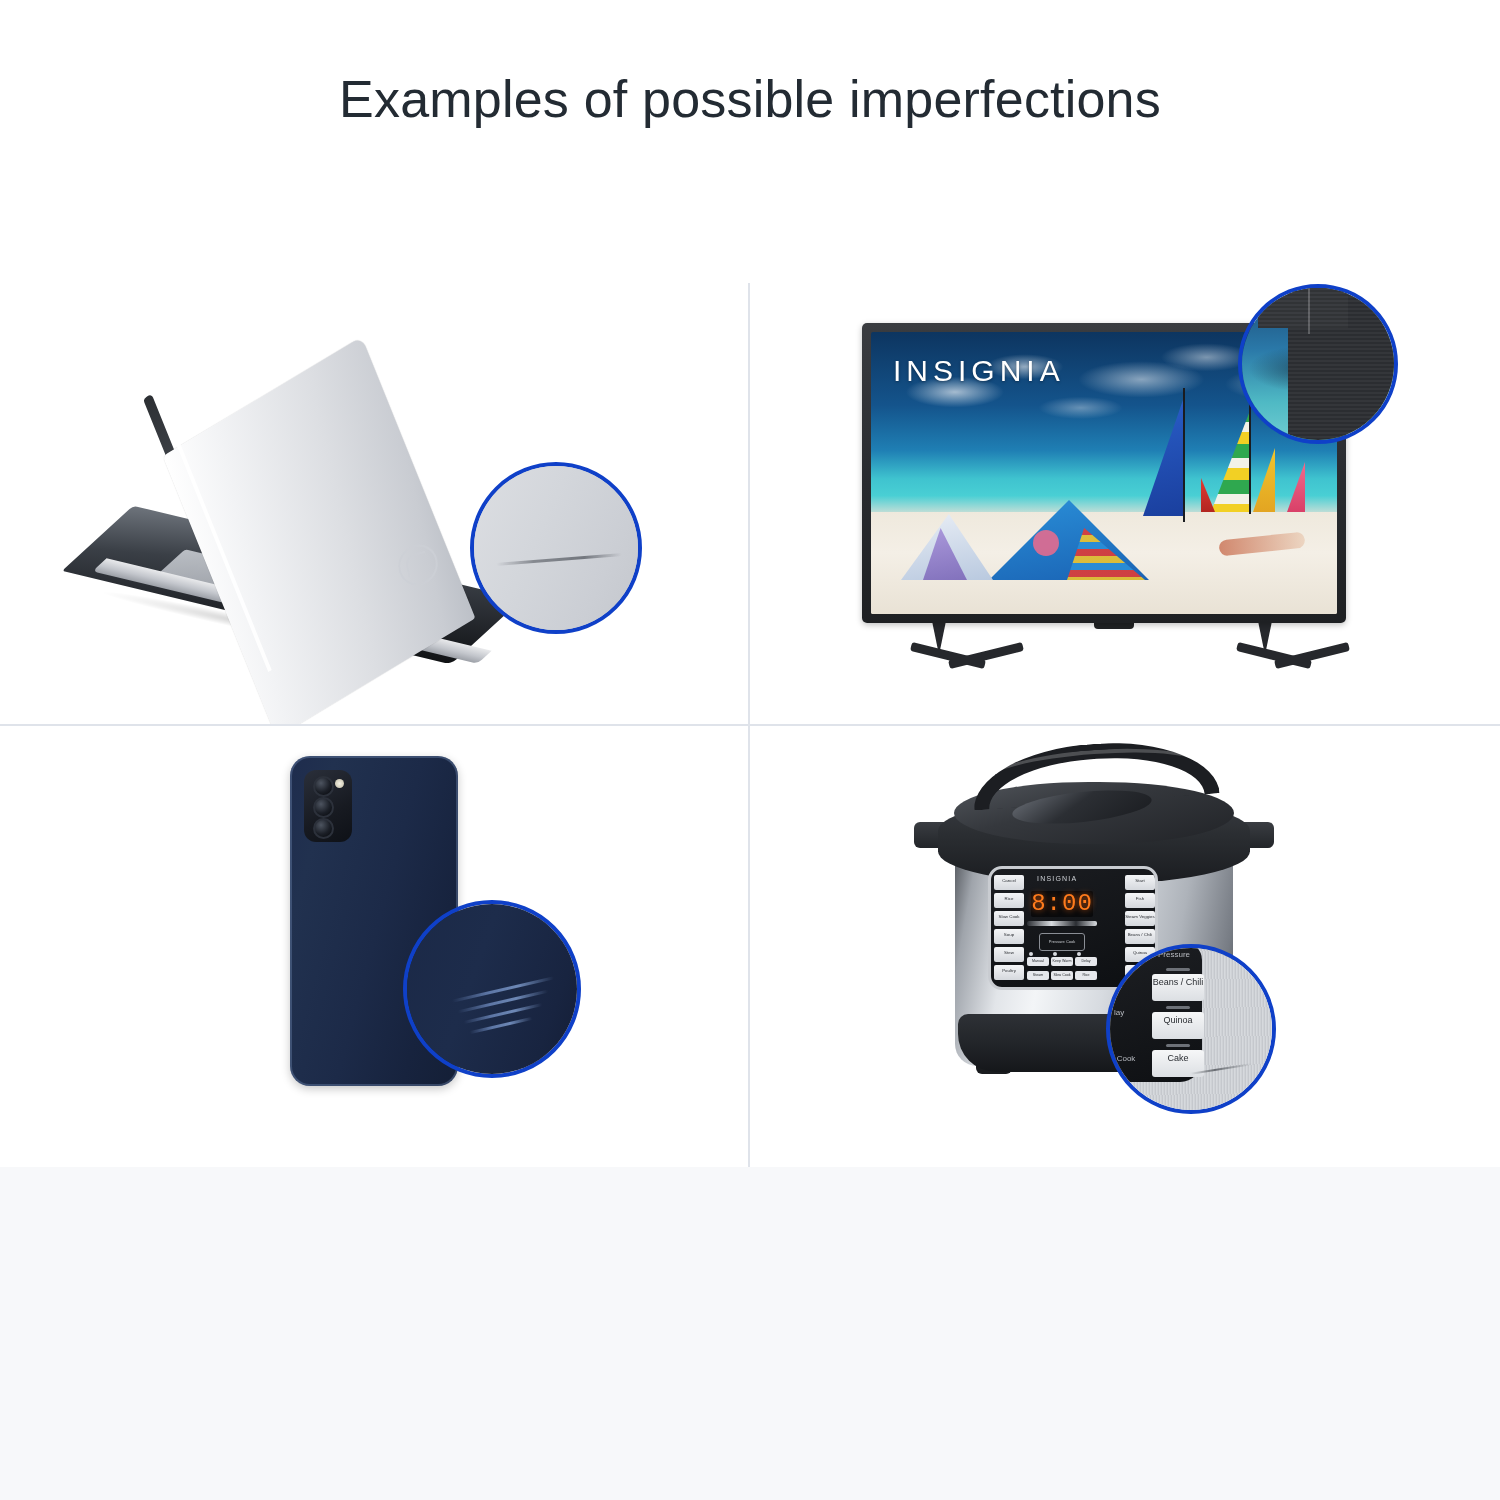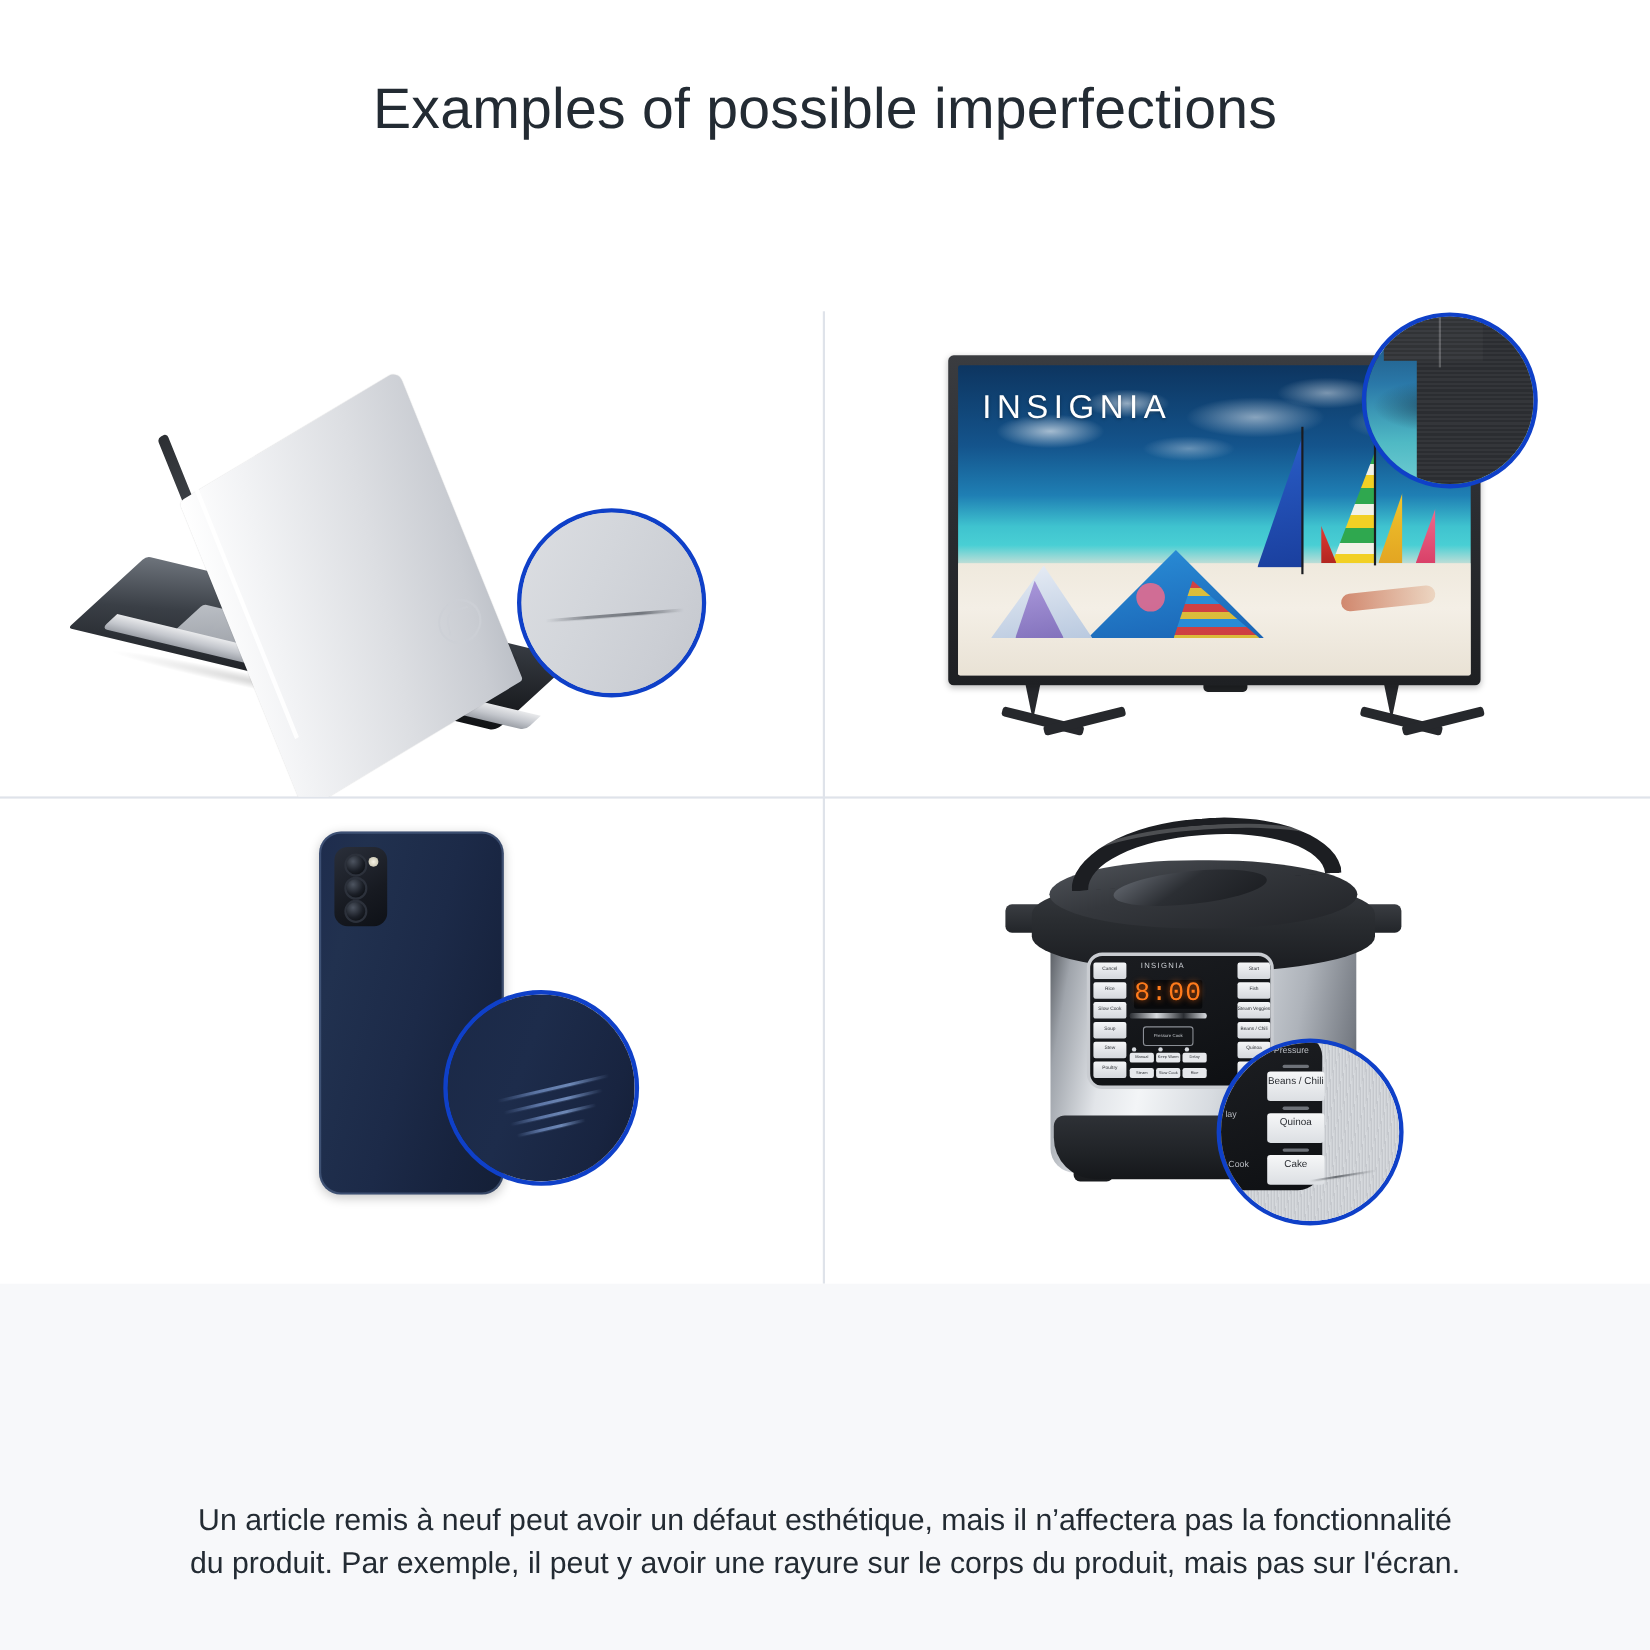--- a/index.html
+++ b/index.html
@@ -699,14 +699,13 @@
   <div class="sep" style="top:20px;"></div>
   <div class="whitebtn" style="top:26px;">Beans / Chili</div>
   <div class="sep" style="top:58px;"></div>
   <div class="whitebtn" style="top:64px;">Quinoa</div>
   <div class="sep" style="top:96px;"></div>
   <div class="whitebtn" style="top:102px;">Cake</div>
   <div class="mscratch"></div>
 </div>
 
 <div class="desc-band">
-  <div class="desc-fr">Un article remis à neuf peut avoir un défaut esthétique, mais il n’affectera pas la fonctionnalité du produit. Par exemple, il peut y avoir une rayure sur le corps du produit, mais pas sur l'écran.</div>
 </div>
 
 </body></html>

